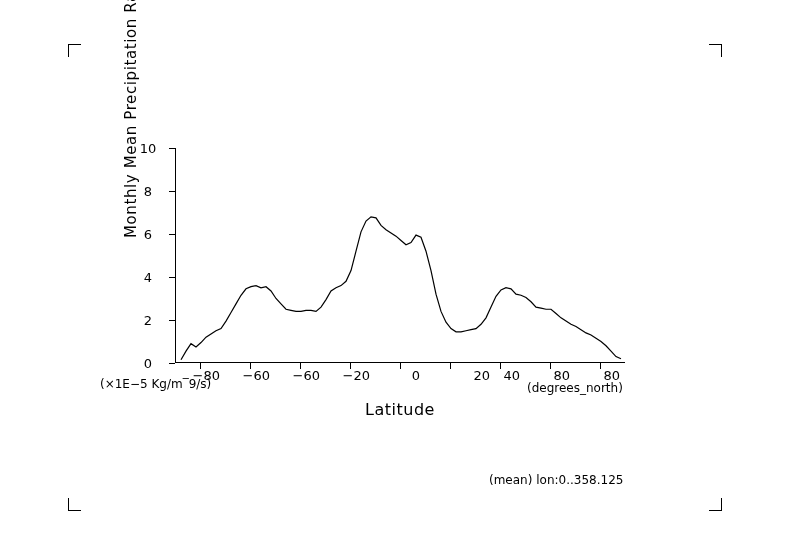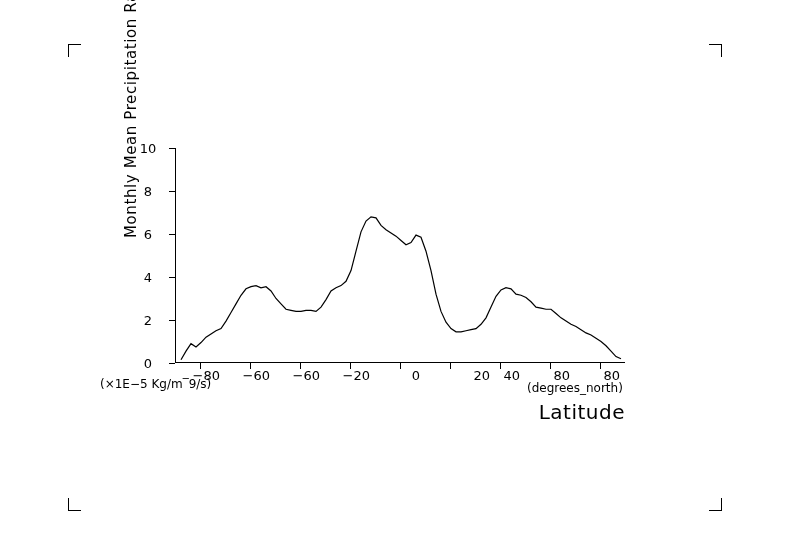--- a/index.html
+++ b/index.html
@@ -114,22 +114,22 @@
     top: 120px;
     width: 20px;
     height: 260px;
   }
 
   #xtitle {
     position: absolute;
     left: 175px;
     top: 400px;
     width: 450px;
-    text-align: right;
-    font-size: 20px;
+    text-align: center;
+    font-size: 16px;
     letter-spacing: 0.5px;
   }
 
   #yunits {
     position: absolute;
     left: 100px;
     top: 377px;
     font-size: 12px;
     white-space: nowrap;
   }
@@ -199,14 +199,15 @@
   <div class="xlab" style="left:350px">−20</div>
   <div class="xlab" style="left:400px">0</div>
   <div class="xlab" style="left:470px">20</div>
   <div class="xlab" style="left:500px">40</div>
   <div class="xlab" style="left:550px">80</div>
   <div class="xlab" style="left:600px">80</div>
 
   <div id="yunits">(×1E−5 Kg/m‾9/s)</div>
   <div id="xunits">(degrees_north)</div>
   <div id="xtitle">Latitude</div>
+  <div id="footnote">(mean) lon:0..358.125</div>
 
 </div>
 
 </body></html>

